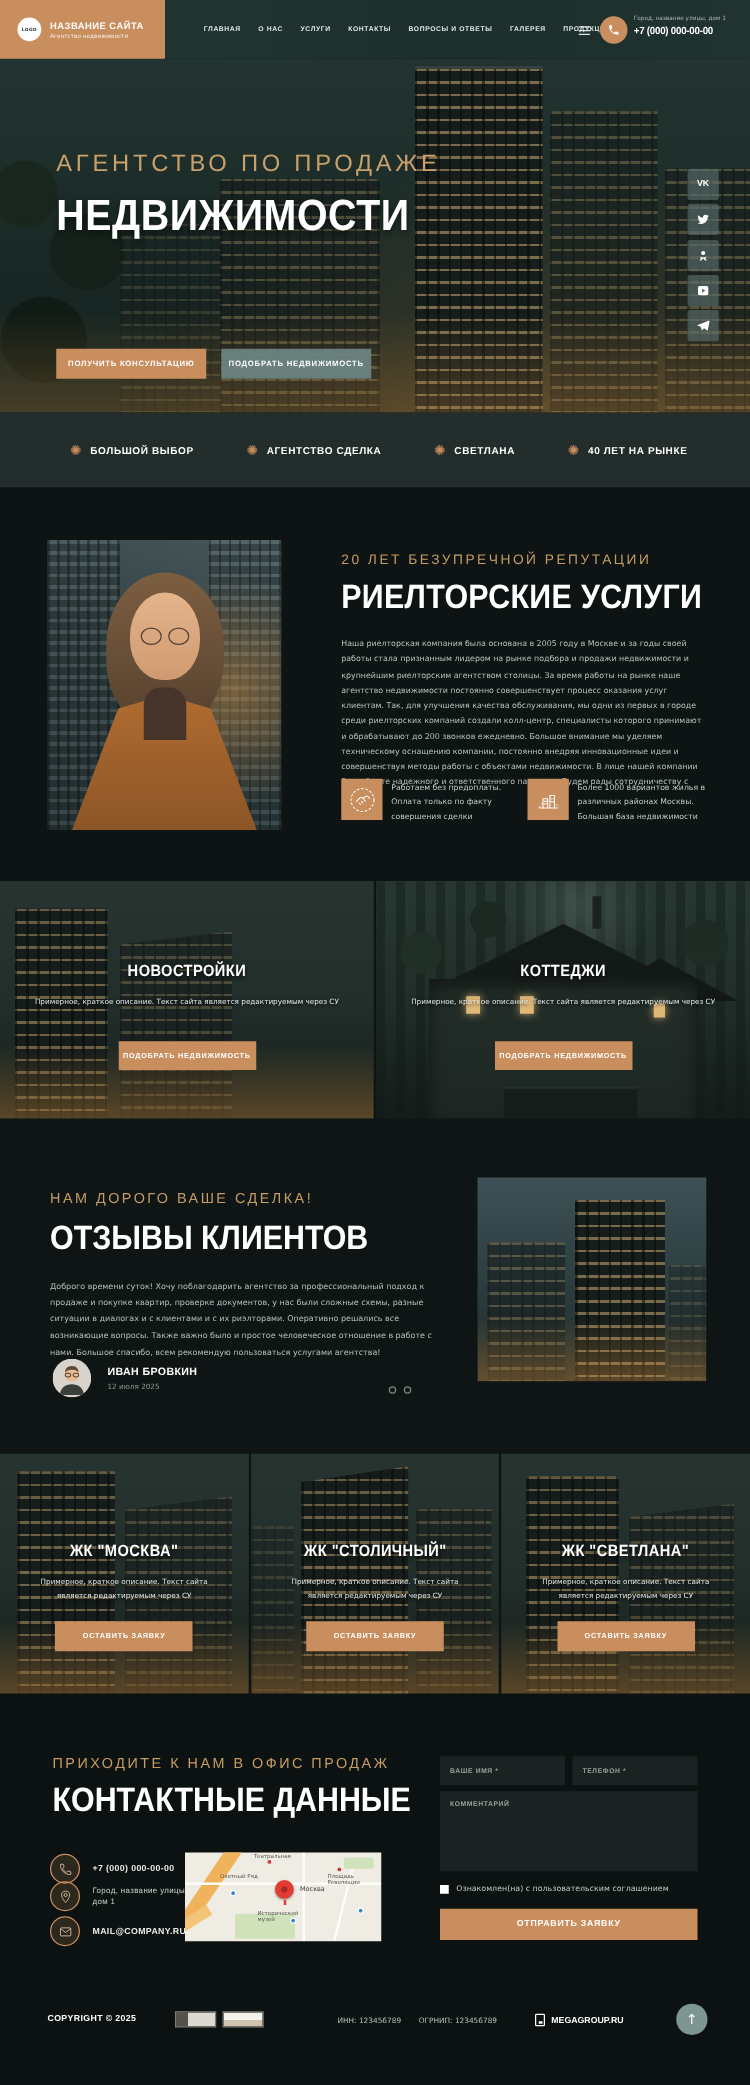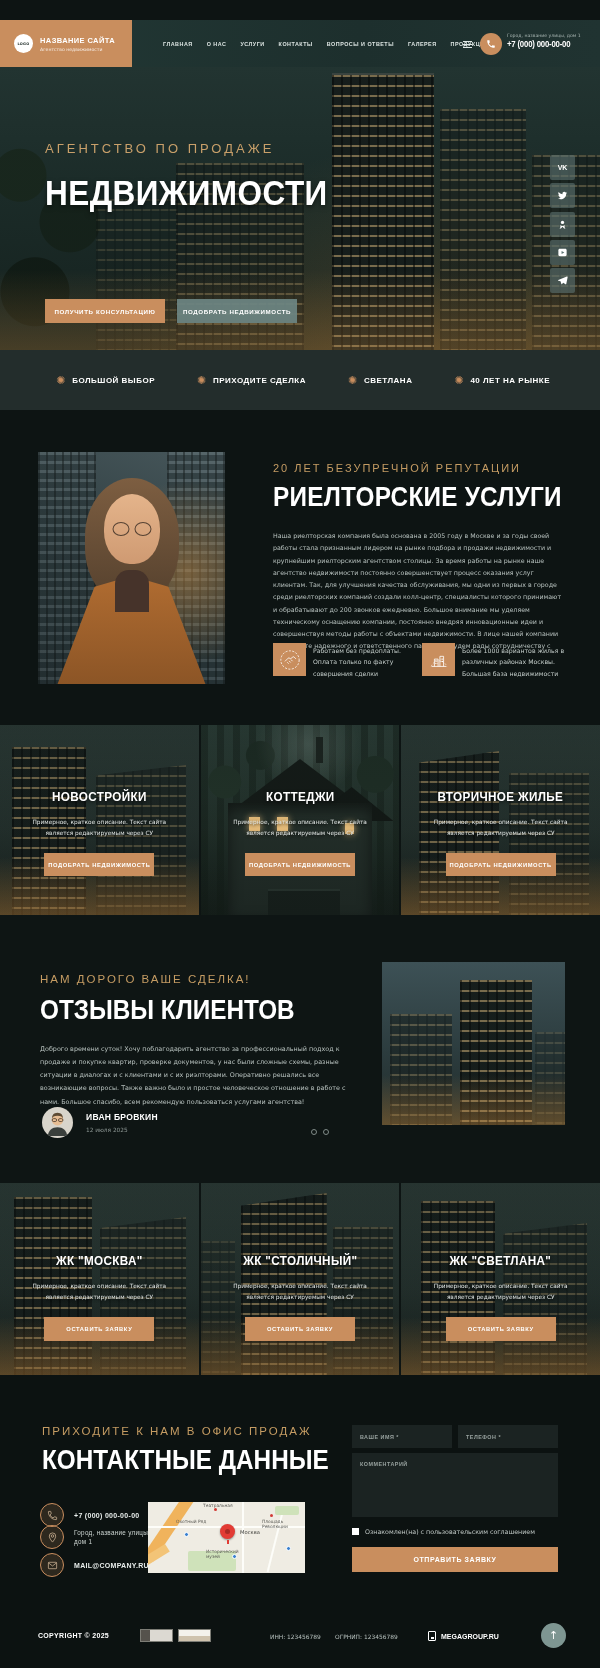--- a/index.html
+++ b/index.html
@@ -4,21 +4,21 @@
 <style>
   * { margin:0; padding:0; box-sizing:border-box; }
   body { background:#0d1413; font-family:"DejaVu Sans", sans-serif; }
   .page { position:relative; width:600px; height:1668px; margin:0 auto; background:#0d1413; overflow:hidden; }
   .hd { font-family:"Liberation Sans","DejaVu Sans",sans-serif; font-weight:700; color:#fff; }
   .cond { transform:scaleX(.9); transform-origin:left center; white-space:nowrap; }
   .cond-c { transform:scaleX(.9); transform-origin:center; white-space:nowrap; }
   .gold { color:#c59c63; letter-spacing:2px; font-family:"Liberation Sans",sans-serif; }
 
   
-  .header { position:relative; height:47px; background:linear-gradient(90deg,#223835,#1d2f2d 60%,#203331); z-index:5;margin-top:20px; }
+  .header { position:relative; height:47px; background:linear-gradient(90deg,#223835,#1d2f2d 60%,#203331); z-index:5; }
   .logo-block { position:absolute; left:0; top:0; width:132px; height:47px; background:#c98e5e; display:flex; align-items:center; padding-left:14px; gap:7px; }
   .logo-circle { width:19px; height:19px; border-radius:50%; background:#fff; color:#26332f; font-size:3.5px; font-weight:bold; display:flex; align-items:center; justify-content:center; letter-spacing:.3px; }
   .site-name { font-size:7.5px; letter-spacing:.4px; }
   .site-tagline { font-size:4.6px; color:rgba(255,255,255,.85); margin-top:2px; }
   .nav { position:absolute; left:163px; top:0; height:47px; display:flex; align-items:center; gap:14px; }
   .nav a { color:#dde5e3; font-size:5.4px; font-weight:bold; letter-spacing:.5px; text-decoration:none; font-family:"Liberation Sans",sans-serif; }
   .burger { position:absolute; left:463px; top:21px; width:9px; display:flex; flex-direction:column; gap:1.5px; cursor:pointer; }
   .burger span { height:1.3px; background:#dfe7e5; }
   .hdr-phone-circle { position:absolute; left:480px; top:13px; width:22px; height:22px; border-radius:50%; background:#c98e5e; display:flex; align-items:center; justify-content:center; }
   .hdr-contact { position:absolute; left:507px; top:13px; width:88px; }
@@ -37,21 +37,21 @@
   .hb1 { position:absolute; left:332px; top:6px; width:102px; bottom:0; border-top:2px solid #39433f; }
   .hb2 { position:absolute; left:440px; top:42px; width:86px; bottom:0; }
   .hb3 { position:absolute; left:176px; top:96px; width:128px; bottom:0; }
   .hb4 { position:absolute; left:96px; top:132px; width:82px; bottom:0; }
   .hb5 { position:absolute; left:532px; top:88px; right:0; bottom:0; }
   .trees { position:absolute; left:0; top:50px; width:100px; bottom:0; background:
       radial-gradient(circle at 20% 25%, rgba(24,38,28,.9) 0 26px, transparent 27px),
       radial-gradient(circle at 70% 45%, rgba(20,32,24,.85) 0 30px, transparent 31px),
       radial-gradient(circle at 35% 75%, rgba(16,26,20,.9) 0 34px, transparent 35px); }
   .hero-glow { position:absolute; left:0; right:0; bottom:0; height:80px; background:linear-gradient(0deg, rgba(186,128,58,.30), transparent); }
-  .hero-sub { position:absolute; left:45px; top:74px; font-size:13px; letter-spacing:3px; color:#c9a06a; font-weight:400; }
+  .hero-sub { position:absolute; left:45px; top:74px; font-size:19px; letter-spacing:3px; color:#c9a06a; font-weight:400; }
   .hero-title { position:absolute; left:45px; top:106px; font-size:35px; letter-spacing:.5px; text-shadow:0 2px 6px rgba(0,0,0,.5); }
   .hero-desc { position:absolute; left:45px; top:172px; width:275px; font-size:7.4px; line-height:1.95; color:#ccd5d2; text-shadow:0 1px 3px rgba(0,0,0,.6); }
   .btn { display:flex; align-items:center; justify-content:center; color:#fff; font-weight:bold; font-family:"Liberation Sans",sans-serif; letter-spacing:.6px; cursor:pointer; text-align:center; }
   .btn-tan { background:#c98e5e; }
   .btn-slate { background:rgba(108,133,131,.92); }
   .hero-btn1 { position:absolute; left:45px; top:232px; width:120px; height:24px; font-size:6.2px; }
   .hero-btn2 { position:absolute; left:177px; top:232px; width:120px; height:24px; font-size:6.2px; }
   .socials { position:absolute; left:550px; top:88px; display:flex; flex-direction:column; gap:3.3px; }
   .soc { width:25px; height:25px; background:rgba(92,113,111,.62); border-radius:2px; display:flex; align-items:center; justify-content:center; cursor:pointer; }
   .soc svg { width:11px; height:11px; }
@@ -252,21 +252,21 @@
     </div>
   </section>
 
   <section class="features">
     <div class="feat">
         <span class="sun">✺</span>
         <span class="lbl hd">БОЛЬШОЙ ВЫБОР</span>
       </div>
     <div class="feat">
         <span class="sun">✺</span>
-        <span class="lbl hd">ПРИХОДИТЕ СДЕЛКА</span>
+        <span class="lbl hd">АГЕНТСТВО СДЕЛКА</span>
       </div>
     <div class="feat">
         <span class="sun">✺</span>
         <span class="lbl hd">СВЕТЛАНА</span>
       </div>
     <div class="feat">
         <span class="sun">✺</span>
         <span class="lbl hd">40 ЛЕТ НА РЫНКЕ</span>
       </div>
   </section>
@@ -323,29 +323,20 @@
       <div class="roof"></div>
       <div class="roof2"></div>
       <div class="hbody">
         <div class="hw" style="left:14%;top:14px;width:11px;height:14px"></div>
         <div class="hw" style="left:34%;top:14px;width:11px;height:14px"></div>
         <div class="hw" style="right:12%;top:20px;width:9px;height:11px"></div>
       </div>
       <div class="garage"></div>
       <div class="card-shade"></div>
       <div class="card-title hd cond-c">КОТТЕДЖИ</div>
-      <div class="card-desc">Примерное, краткое описание. Текст сайта является редактируемым через СУ</div>
-      <a class="btn btn-tan card-btn">ПОДОБРАТЬ НЕДВИЖИМОСТЬ</a>
-    </div>
-    <div class="card">
-      <div class="tw win roofslant" style="left:18px;top:26px;width:80px;bottom:0"></div>
-      <div class="tw win dim" style="left:108px;top:48px;width:80px;bottom:0"></div>
-      <div class="card-shade"></div>
-      <div class="card-glow"></div>
-      <div class="card-title hd cond-c">ВТОРИЧНОЕ ЖИЛЬЕ</div>
       <div class="card-desc">Примерное, краткое описание. Текст сайта является редактируемым через СУ</div>
       <a class="btn btn-tan card-btn">ПОДОБРАТЬ НЕДВИЖИМОСТЬ</a>
     </div>
   </section>
 
   <section class="reviews">
     <div class="rev-sub gold">НАМ ДОРОГО ВАШЕ СДЕЛКА!</div>
     <h2 class="rev-title hd cond">ОТЗЫВЫ КЛИЕНТОВ</h2>
     <p class="rev-text">Доброго времени суток! Хочу поблагодарить агентство за профессиональный подход к продаже и покупке квартир, проверке документов, у нас были сложные схемы, разные ситуации в диалогах и с клиентами и с их риэлторами. Оперативно решались все возникающие вопросы. Также важно было и простое человеческое отношение в работе с нами. Большое спасибо, всем рекомендую пользоваться услугами агентства!</p>
     <div class="rev-author">

